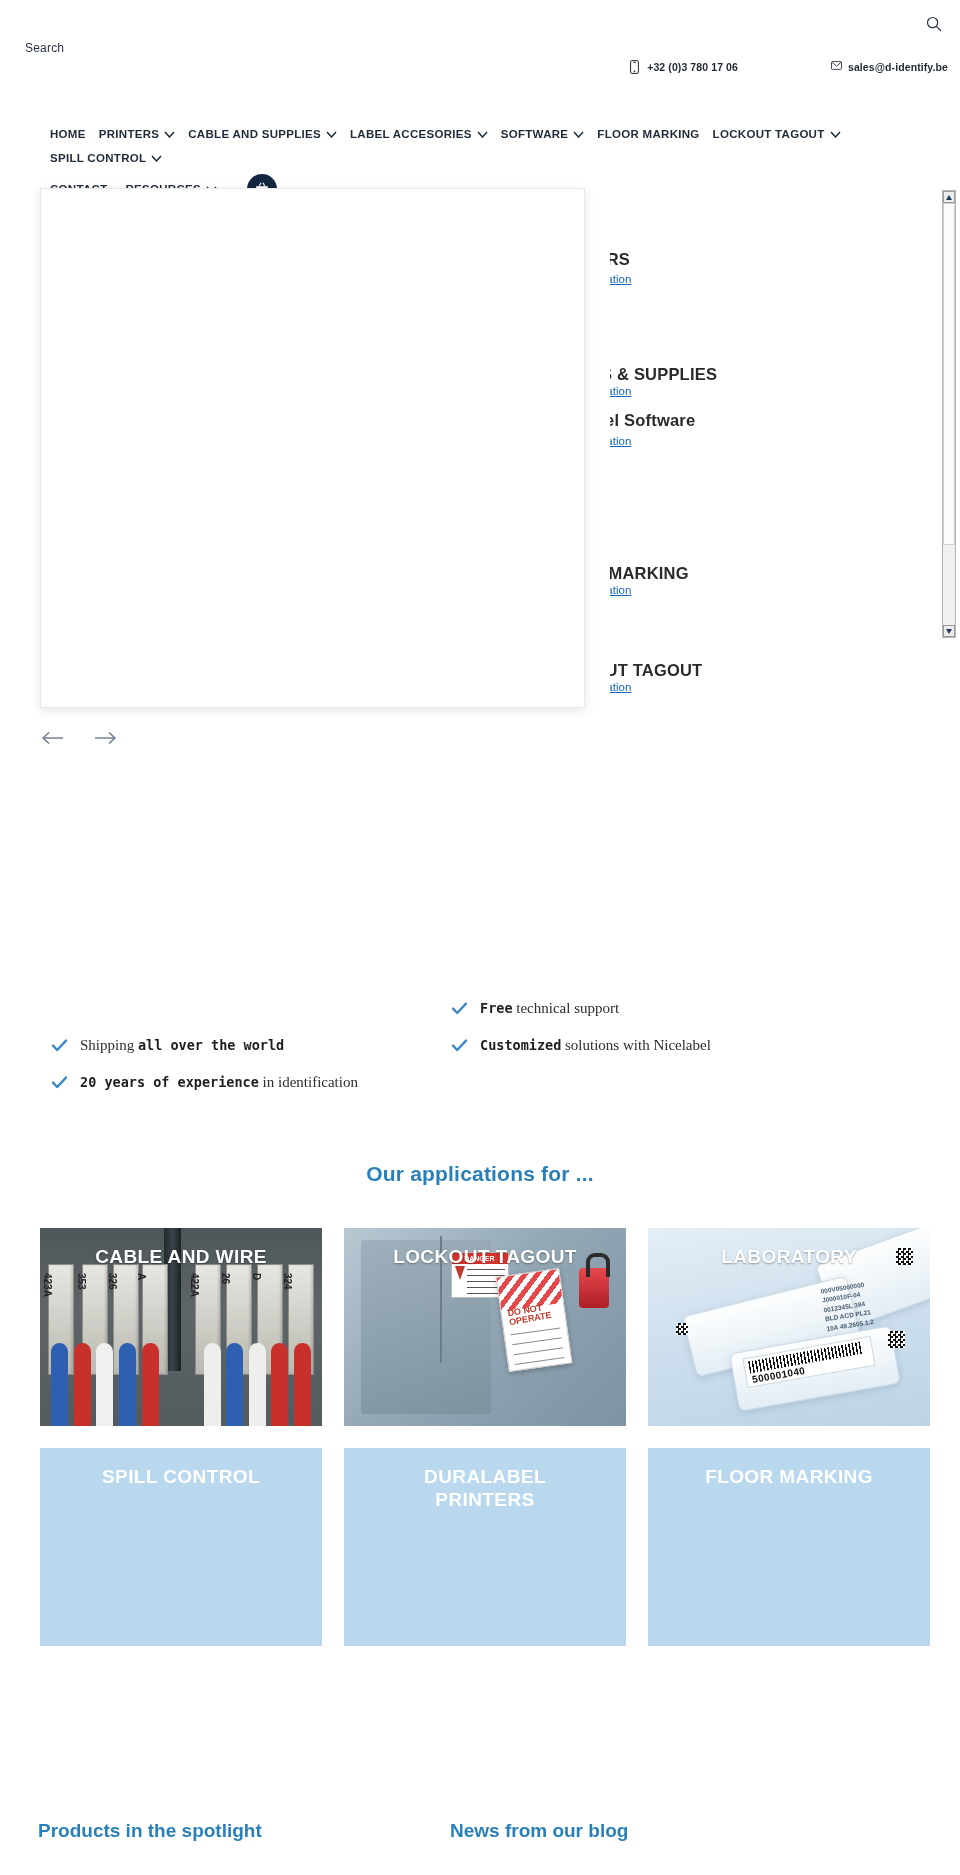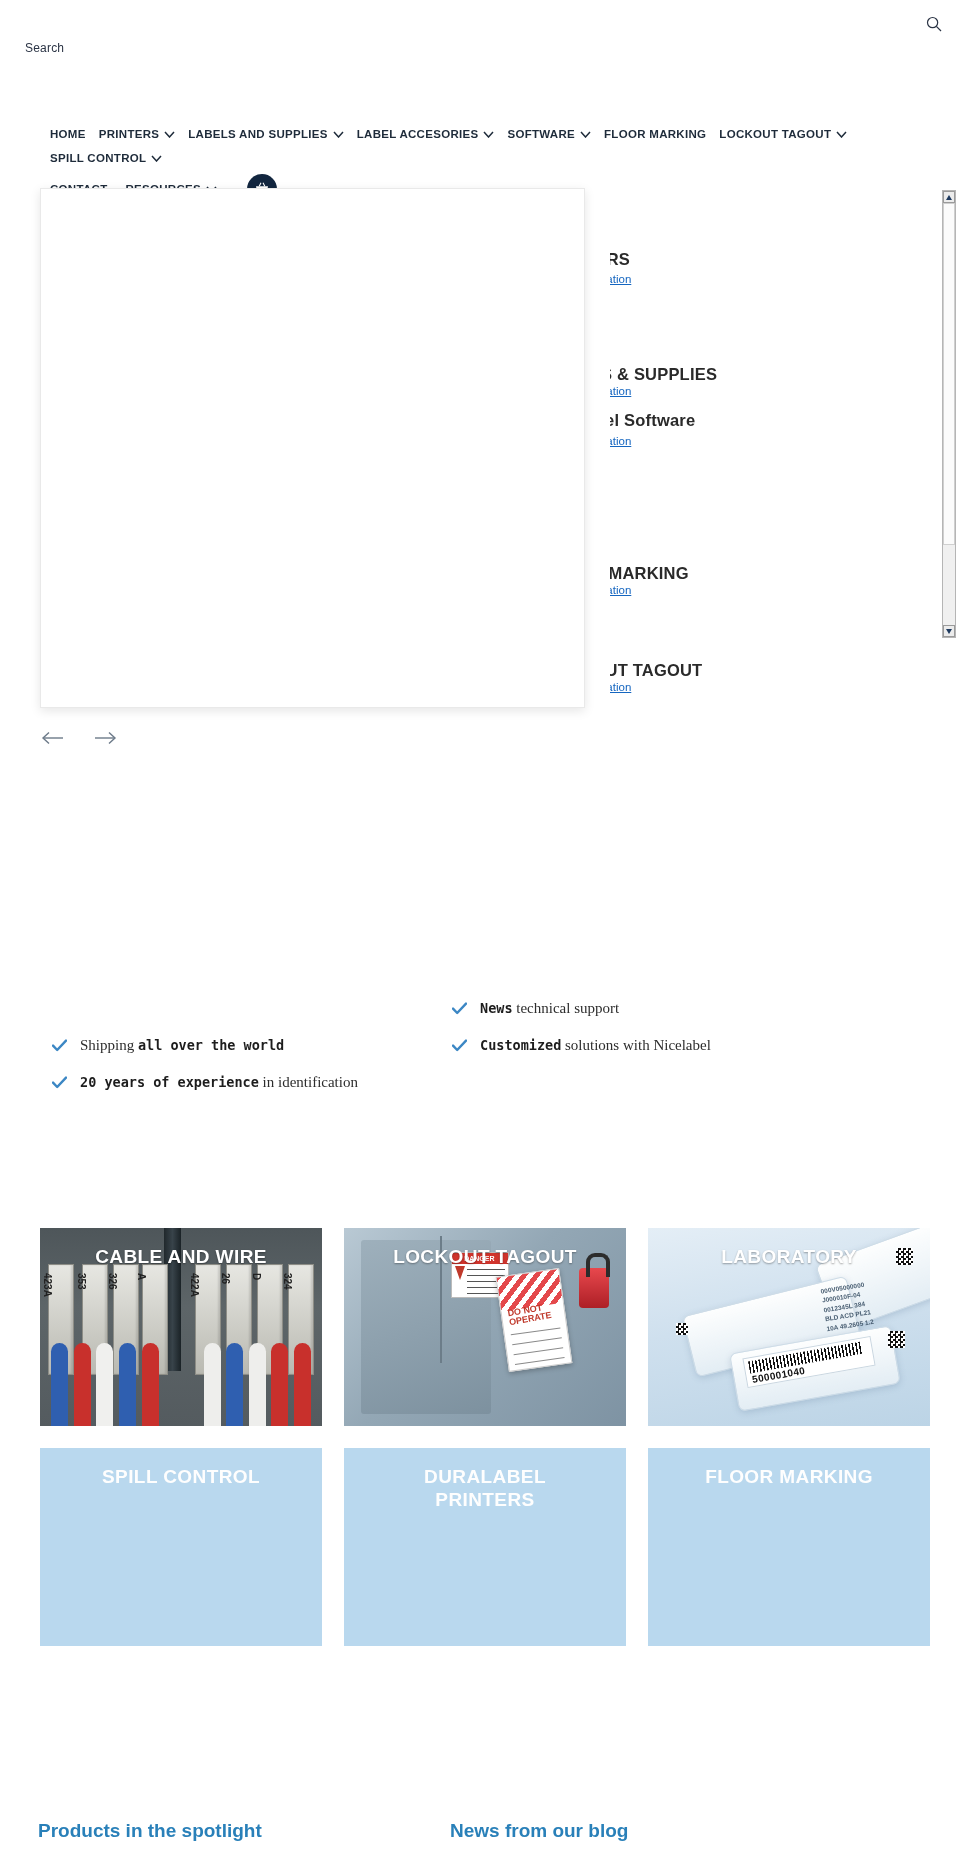--- a/index.html
+++ b/index.html
@@ -232,36 +232,57 @@
   <div class="topbar">
     <div class="search-label">Search</div>
     <div class="search-icon">
       <svg width="16" height="16" viewBox="0 0 16 16">
         <circle cx="6.6" cy="6.6" r="5.1" fill="none" stroke="#2b3445" stroke-width="1.2"></circle>
         <line x1="10.4" y1="10.4" x2="15" y2="15" stroke="#2b3445" stroke-width="1.2"></line>
       </svg>
     </div>
   </div>
 
+  <div class="contactbar">
+    <div class="contact-item contact-phone">
+      <span class="ci-icon">
+        <svg width="9" height="14" viewBox="0 0 9 14">
+          <rect x="0.6" y="0.6" width="7.8" height="12.8" rx="1.2" fill="none" stroke="#1f2733" stroke-width="1"></rect>
+          <line x1="3" y1="2.3" x2="6" y2="2.3" stroke="#1f2733" stroke-width="0.9"></line>
+          <circle cx="4.5" cy="11.4" r="0.8" fill="#1f2733"></circle>
+        </svg>
+      </span>
+      <span>+32 (0)3 780 17 06</span>
+    </div>
+    <div class="contact-item contact-mail">
+      <span class="ci-icon">
+        <svg width="13" height="11" viewBox="0 0 13 11">
+          <rect x="0.6" y="0.9" width="11.8" height="9.2" rx="1" fill="none" stroke="#1f2733" stroke-width="1"></rect>
+          <polyline points="1.2,1.8 6.5,6.2 11.8,1.8" fill="none" stroke="#1f2733" stroke-width="1"></polyline>
+        </svg>
+      </span>
+      <span>sales@d-identify.be</span>
+    </div>
+  </div>
 
   <nav class="nav">
     <div class="nav-row">
       <div class="nav-item">
         <span>HOME</span>
       </div>
       <div class="nav-item">
         <span>PRINTERS</span>
         <span class="caret">
             <svg width="11" height="7" viewBox="0 0 11 7">
               <polyline points="1,1 5.5,6 10,1" fill="none" stroke="#1e2b3a" stroke-width="1.5"></polyline>
             </svg>
           </span>
       </div>
       <div class="nav-item">
-        <span>LABELS AND SUPPLIES</span>
+        <span>CABLE AND SUPPLIES</span>
         <span class="caret">
             <svg width="11" height="7" viewBox="0 0 11 7">
               <polyline points="1,1 5.5,6 10,1" fill="none" stroke="#1e2b3a" stroke-width="1.5"></polyline>
             </svg>
           </span>
       </div>
       <div class="nav-item">
         <span>LABEL ACCESORIES</span>
         <span class="caret">
             <svg width="11" height="7" viewBox="0 0 11 7">
@@ -413,33 +434,34 @@
         <span class="usp-text"><span></span><b>20 years of experience</b><span> in identification</span></span>
       </div>
     </div>
     <div class="usp-col usp-right">
       <div class="usp-row">
         <span class="usp-check">
             <svg width="15" height="13" viewBox="0 0 15 13">
               <polyline points="1,6.6 5.2,11 14,1.6" fill="none" stroke="#3c87c4" stroke-width="2.4" stroke-linecap="round" stroke-linejoin="round"></polyline>
             </svg>
           </span>
-        <span class="usp-text"><span></span><b>News</b><span> technical support</span></span>
+        <span class="usp-text"><span></span><b>Free</b><span> technical support</span></span>
       </div>
       <div class="usp-row">
         <span class="usp-check">
             <svg width="15" height="13" viewBox="0 0 15 13">
               <polyline points="1,6.6 5.2,11 14,1.6" fill="none" stroke="#3c87c4" stroke-width="2.4" stroke-linecap="round" stroke-linejoin="round"></polyline>
             </svg>
           </span>
         <span class="usp-text"><span></span><b>Customized</b><span> solutions with Nicelabel</span></span>
       </div>
     </div>
   </div>
 
+  <div class="apps-title">Our applications for ...</div>
 
   <div class="apps-grid">
 
     <div class="app-tile">
       <div class="app-photo ph-cable">
         <div class="dk"></div>
         <div class="term" style="left:3%;">
             <span>423A</span>
           </div>
         <div class="term" style="left:15%;">

